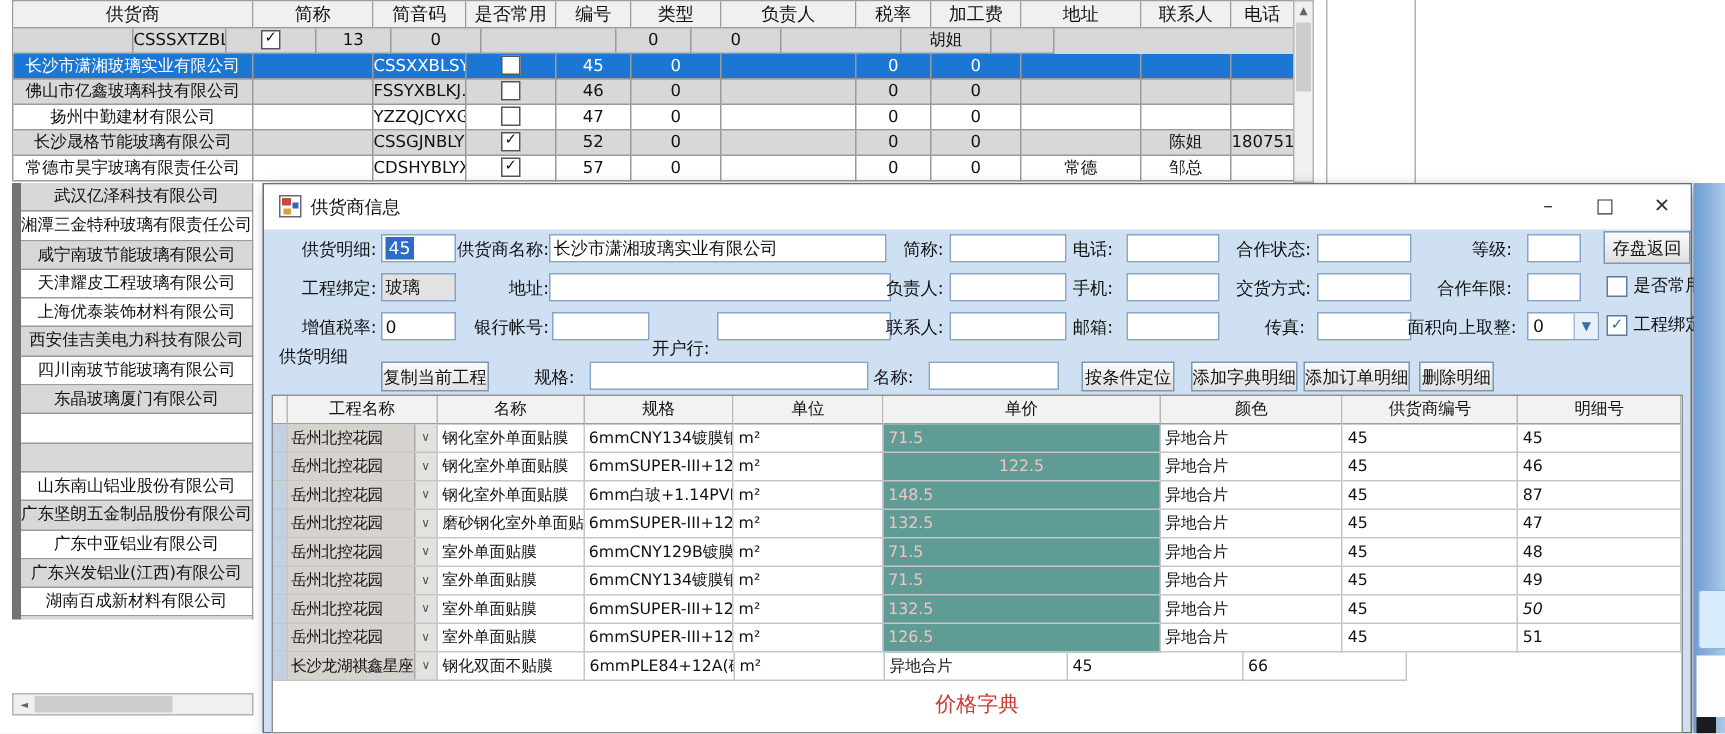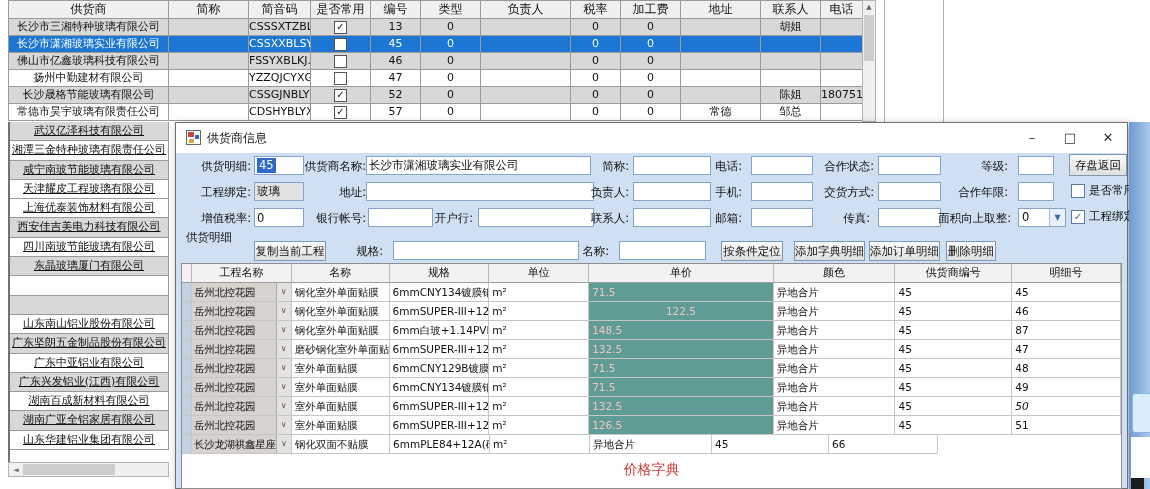--- a/index.html
+++ b/index.html
@@ -12,21 +12,21 @@
   .t-head .t-cell{height:18px;line-height:17px;background:#f0f0f0;font-size:12px;}
   .t-row.alt{background:#d8d8d8;}
   .t-row.sel{background:#1b76d4;color:#fff;}
   .cb{display:inline-block;width:11px;height:11px;border:1px solid #555;background:#fff;line-height:10px;font-size:10px;color:#111;vertical-align:middle;text-align:center;}
   
   #v-scroll{position:absolute;left:862px;top:0;width:14px;height:122px;background:#f0f0f0;border:1px solid #b5b5b5;box-sizing:border-box;}
   #v-scroll .arr{height:13px;text-align:center;font-size:7px;line-height:13px;color:#666;}
   #v-scroll .thumb{margin:1px 1px;height:46px;background:#cdcdcd;}
   .sepline{position:absolute;top:0;width:1px;height:122px;background:#b0b0b0;}
   
-  #left-list{position:absolute;left:8px;top:122px;width:161px;height:340px;overflow:hidden;border-left:2px solid #737373;box-sizing:border-box;text-decoration:underline;}
+  #left-list{position:absolute;left:8px;top:122px;width:161px;height:291px;overflow:hidden;border-left:6px solid #737373;box-sizing:border-box;}
   .l-item{box-sizing:border-box;height:19.3px;line-height:18px;border-right:1px solid #9a9a9a;border-bottom:1px solid #9a9a9a;text-align:center;overflow:hidden;white-space:nowrap;font-size:11px;}
   .l-item.alt{background:#d8d8d8;}
   #h-scroll{position:absolute;left:8px;top:462px;width:161px;height:15px;background:#f0f0f0;border:1px solid #b5b5b5;box-sizing:border-box;display:flex;align-items:center;}
   #h-scroll .arr{width:14px;text-align:center;font-size:7px;color:#666;}
   #h-scroll .thumb{height:11px;width:92px;background:#cdcdcd;}
   
   #dialog{position:absolute;left:175px;top:122px;width:953px;height:367px;background:#cfe0f2;border:1px solid #6e6e6e;box-shadow:3px 3px 9px rgba(0,0,0,.38);box-sizing:border-box;}
   #title-bar{position:absolute;left:0;top:0;width:100%;height:30px;background:#fff;}
   #dlg-title{position:absolute;left:31px;top:7px;font-size:12px;color:#111;white-space:nowrap;}
   #dlg-icon{position:absolute;left:10px;top:7px;width:15px;height:15px;border:1px solid #667;background:#fff;box-sizing:border-box;}
@@ -76,21 +76,20 @@
         <div class="t-cell" style="width: 50px;">编号</div>
         <div class="t-cell" style="width: 60px;">类型</div>
         <div class="t-cell" style="width: 90px;">负责人</div>
         <div class="t-cell" style="width: 50px;">税率</div>
         <div class="t-cell" style="width: 60px;">加工费</div>
         <div class="t-cell" style="width: 80px;">地址</div>
         <div class="t-cell" style="width: 60px;">联系人</div>
         <div class="t-cell" style="width: 42px;">电话</div>
       </div>
       <div class="t-row alt">
-        <div class="t-cell" style="width: 160px;">长沙市三湘特种玻璃有限公司</div>
         <div class="t-cell" style="width: 80px;"></div>
         <div class="t-cell" style="width: 62px;">CSSSXTZBL..</div>
         <div class="t-cell" style="width: 60px;"><span class="cb">✓</span></div>
         <div class="t-cell" style="width: 50px;">13</div>
         <div class="t-cell" style="width: 60px;">0</div>
         <div class="t-cell" style="width: 90px;"></div>
         <div class="t-cell" style="width: 50px;">0</div>
         <div class="t-cell" style="width: 60px;">0</div>
         <div class="t-cell" style="width: 80px;"></div>
         <div class="t-cell" style="width: 60px;">胡姐</div>
@@ -239,21 +238,21 @@
     <input class="tb" style="left: 842px; top: 59px; width: 36px;" value="">
     <div class="cbx" style="left:895px;top:60px;">
       <span class="box"></span>
       <span>是否常用</span>
     </div>
 
     <div class="lbl" style="left:0;top:87px;width:75px">增值税率:</div>
     <input class="tb" style="left: 78px; top: 85px; width: 50px;" value="0">
     <div class="lbl" style="left:110px;top:87px;width:80px">银行帐号:</div>
     <input class="tb" style="left: 192px; top: 85px; width: 65px;" value="">
-    <div class="lbl" style="left:217px;top:87px;width:80px">开户行:</div>
+    <div class="lbl" style="left:217px;top:101px;width:80px">开户行:</div>
     <input class="tb" style="left: 302px; top: 85px; width: 116px;" value="">
     <div class="lbl" style="left:373px;top:87px;width:80px">联系人:</div>
     <input class="tb" style="left: 457px; top: 85px; width: 78px;" value="">
     <div class="lbl" style="left:496px;top:87px;width:70px">邮箱:</div>
     <input class="tb" style="left: 575px; top: 85px; width: 62px;" value="">
     <div class="lbl" style="left:614px;top:87px;width:80px">传真:</div>
     <input class="tb" style="left: 702px; top: 85px; width: 63px;" value="">
     <div class="lbl" style="left:735px;top:87px;width:100px">面积向上取整:</div>
     <div class="combo" style="left:842px;top:85px;width:48px">
       <span class="val">0</span>

